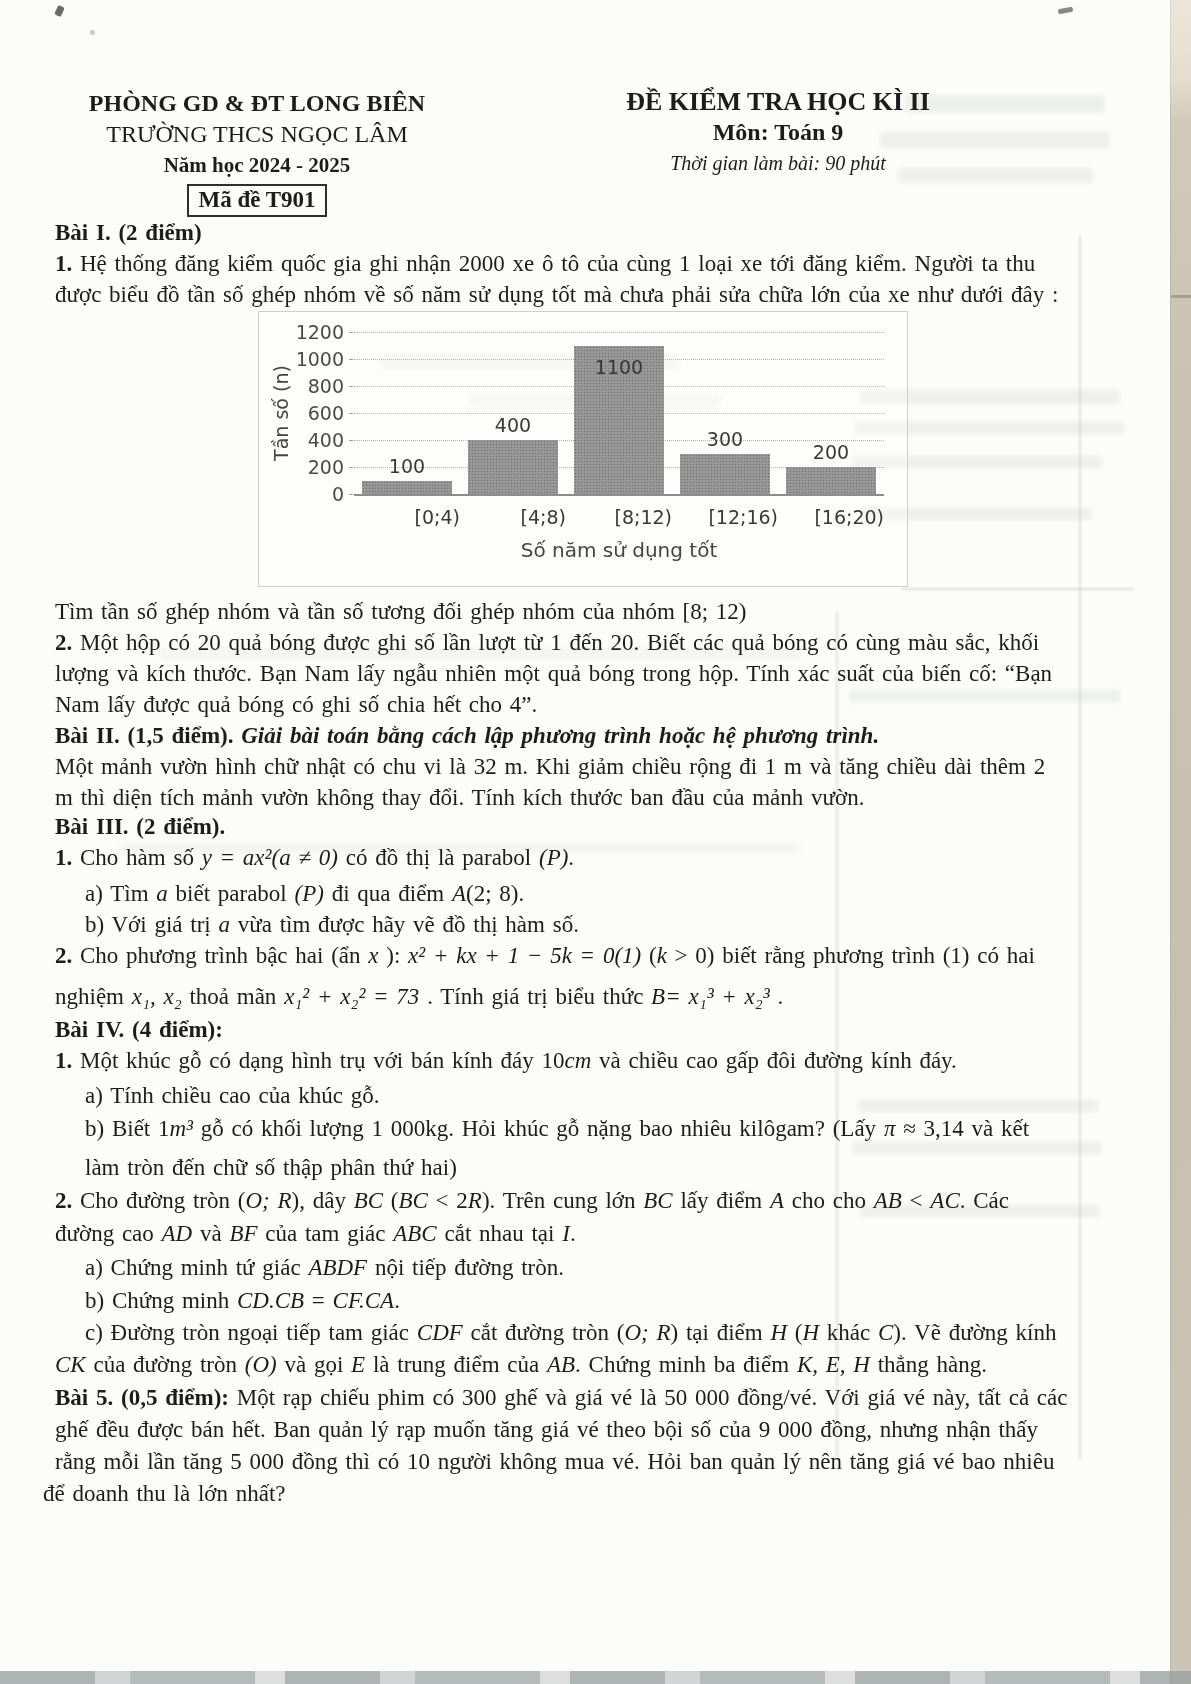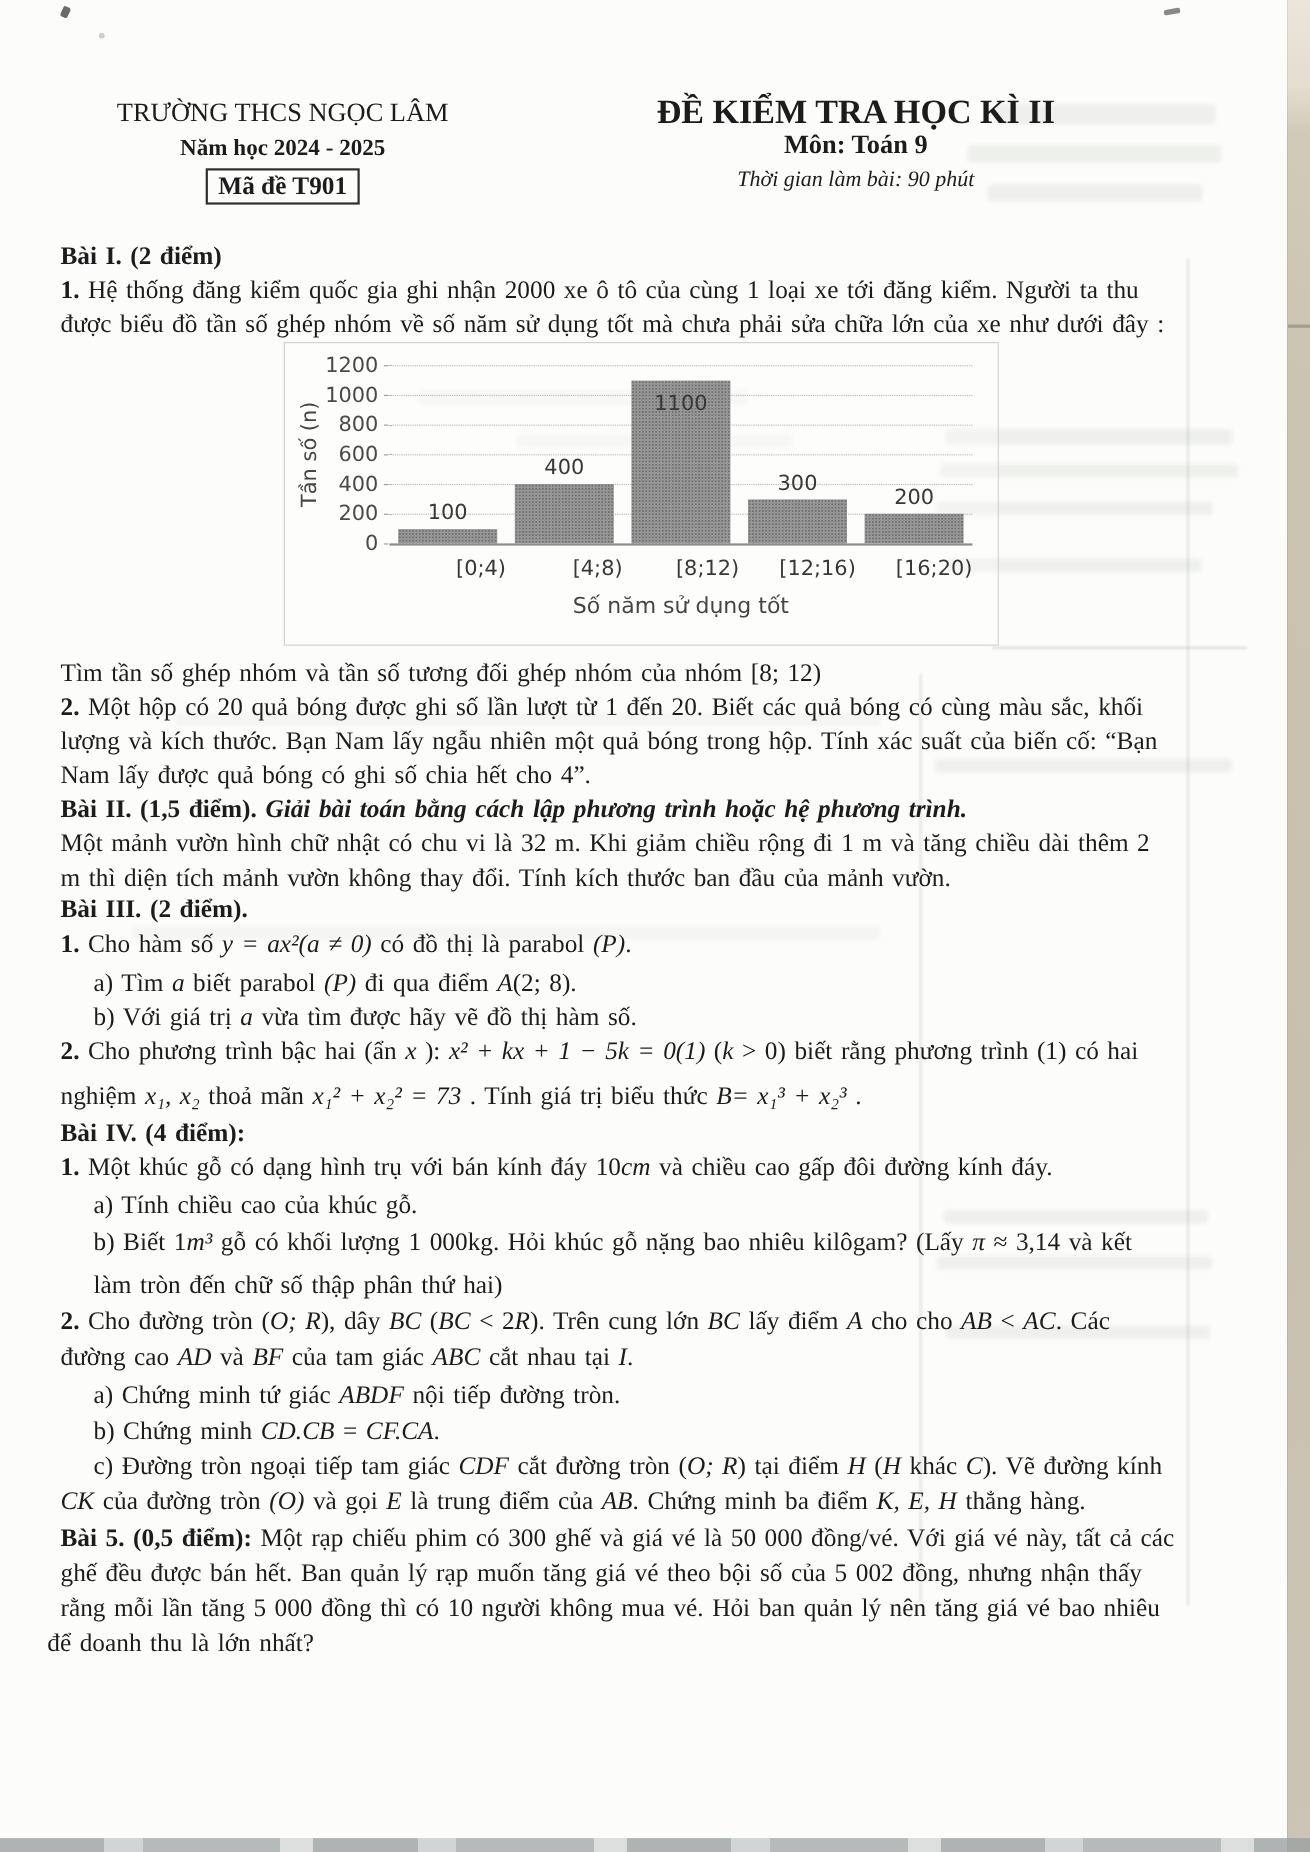--- a/index.html
+++ b/index.html
@@ -96,27 +96,28 @@
   <div class="smudge" style="left:380px;top:355px;width:300px;height:13px;opacity:.6;"></div>
   <div class="smudge" style="left:470px;top:395px;width:250px;height:12px;opacity:.6;"></div>
   <div class="smudge" style="left:160px;top:648px;width:640px;height:12px;opacity:.55;"></div>
   <div class="smudge" style="left:850px;top:690px;width:270px;height:12px;"></div>
   <div class="smudge" style="left:120px;top:842px;width:680px;height:12px;opacity:.5;"></div>
   <div class="smudge" style="left:858px;top:1100px;width:240px;height:12px;"></div>
   <div class="smudge" style="left:852px;top:1142px;width:250px;height:12px;"></div>
   <div class="smudge" style="left:860px;top:1205px;width:240px;height:12px;"></div>
 
   <div class="hdr hdr-left">
+    <div class="h-b">PHÒNG GD &amp; ĐT LONG BIÊN</div>
     <div class="h-r">TRƯỜNG THCS NGỌC LÂM</div>
     <div class="h-b2">Năm học 2024 - 2025</div>
     <div><span class="code-box">Mã đề T901</span></div>
   </div>
 
   <div class="hdr hdr-right">
-    <div class="h-b" style="font-size:31px;">ĐỀ KIỂM TRA HỌC KÌ II</div>
+    <div class="h-b" style="font-size:26px;">ĐỀ KIỂM TRA HỌC KÌ II</div>
     <div class="h-b">Môn: Toán 9</div>
     <div class="h-i">Thời gian làm bài: 90 phút</div>
   </div>
 
   <div class="chart-box" id="chart">
       <div class="ylabel" style="left: 22px; top: 101px;">Tần số (n)</div>
       <div class="ytick" style="left: 90px; top: 182px;"></div>
       <div class="ytick-label" style="left: 29px; top: 171px;">0</div>
       <div class="gridline" style="left: 95px; width: 530px; top: 155px;"></div>
       <div class="ytick" style="left: 90px; top: 155px;"></div>
@@ -177,18 +178,18 @@
       <div class="tline" style="top: 1081px; left: 85px;"><span>a) Tính chiều cao của khúc gỗ.</span></div>
       <div class="tline" style="top: 1114px; left: 85px;"><span>b) Biết 1</span><span class="s-i">m³</span><span> gỗ có khối lượng 1 000kg. Hỏi khúc gỗ nặng bao nhiêu kilôgam? (Lấy </span><span class="s-i">π</span><span> ≈ 3,14 và kết</span></div>
       <div class="tline" style="top: 1153px; left: 85px;"><span>làm tròn đến chữ số thập phân thứ hai)</span></div>
       <div class="tline" style="top: 1186px; left: 55px;"><span class="s-b">2.</span><span> Cho đường tròn (</span><span class="s-i">O; R</span><span>), dây </span><span class="s-i">BC</span><span> (</span><span class="s-i">BC</span><span> &lt; 2</span><span class="s-i">R</span><span>). Trên cung lớn </span><span class="s-i">BC</span><span> lấy điểm </span><span class="s-i">A</span><span> cho cho </span><span class="s-i">AB</span><span> &lt; </span><span class="s-i">AC</span><span>. Các</span></div>
       <div class="tline" style="top: 1219px; left: 55px;"><span>đường cao </span><span class="s-i">AD</span><span> và </span><span class="s-i">BF</span><span> của tam giác </span><span class="s-i">ABC</span><span> cắt nhau tại </span><span class="s-i">I</span><span>.</span></div>
       <div class="tline" style="top: 1253px; left: 85px;"><span>a) Chứng minh tứ giác </span><span class="s-i">ABDF</span><span> nội tiếp đường tròn.</span></div>
       <div class="tline" style="top: 1286px; left: 85px;"><span>b) Chứng minh </span><span class="s-i">CD.CB</span><span> = </span><span class="s-i">CF.CA</span><span>.</span></div>
       <div class="tline" style="top: 1318px; left: 85px;"><span>c) Đường tròn ngoại tiếp tam giác </span><span class="s-i">CDF</span><span> cắt đường tròn (</span><span class="s-i">O; R</span><span>) tại điểm </span><span class="s-i">H</span><span> (</span><span class="s-i">H</span><span> khác </span><span class="s-i">C</span><span>). Vẽ đường kính</span></div>
       <div class="tline" style="top: 1350px; left: 55px;"><span class="s-i">CK</span><span> của đường tròn </span><span class="s-i">(O)</span><span> và gọi </span><span class="s-i">E</span><span> là trung điểm của </span><span class="s-i">AB</span><span>. Chứng minh ba điểm </span><span class="s-i">K, E, H</span><span> thẳng hàng.</span></div>
       <div class="tline" style="top: 1383px; left: 55px;"><span class="s-b">Bài 5. (0,5 điểm):</span><span> Một rạp chiếu phim có 300 ghế và giá vé là 50 000 đồng/vé. Với giá vé này, tất cả các</span></div>
-      <div class="tline" style="top: 1415px; left: 55px;"><span>ghế đều được bán hết. Ban quản lý rạp muốn tăng giá vé theo bội số của 5 002 đồng, nhưng nhận thấy</span></div>
+      <div class="tline" style="top: 1415px; left: 55px;"><span>ghế đều được bán hết. Ban quản lý rạp muốn tăng giá vé theo bội số của 9 000 đồng, nhưng nhận thấy</span></div>
       <div class="tline" style="top: 1447px; left: 55px;"><span>rằng mỗi lần tăng 5 000 đồng thì có 10 người không mua vé. Hỏi ban quản lý nên tăng giá vé bao nhiêu</span></div>
       <div class="tline" style="top: 1479px; left: 43px;"><span>để doanh thu là lớn nhất?</span></div>
     </div>
 
 </div>
 
 </body></html>

